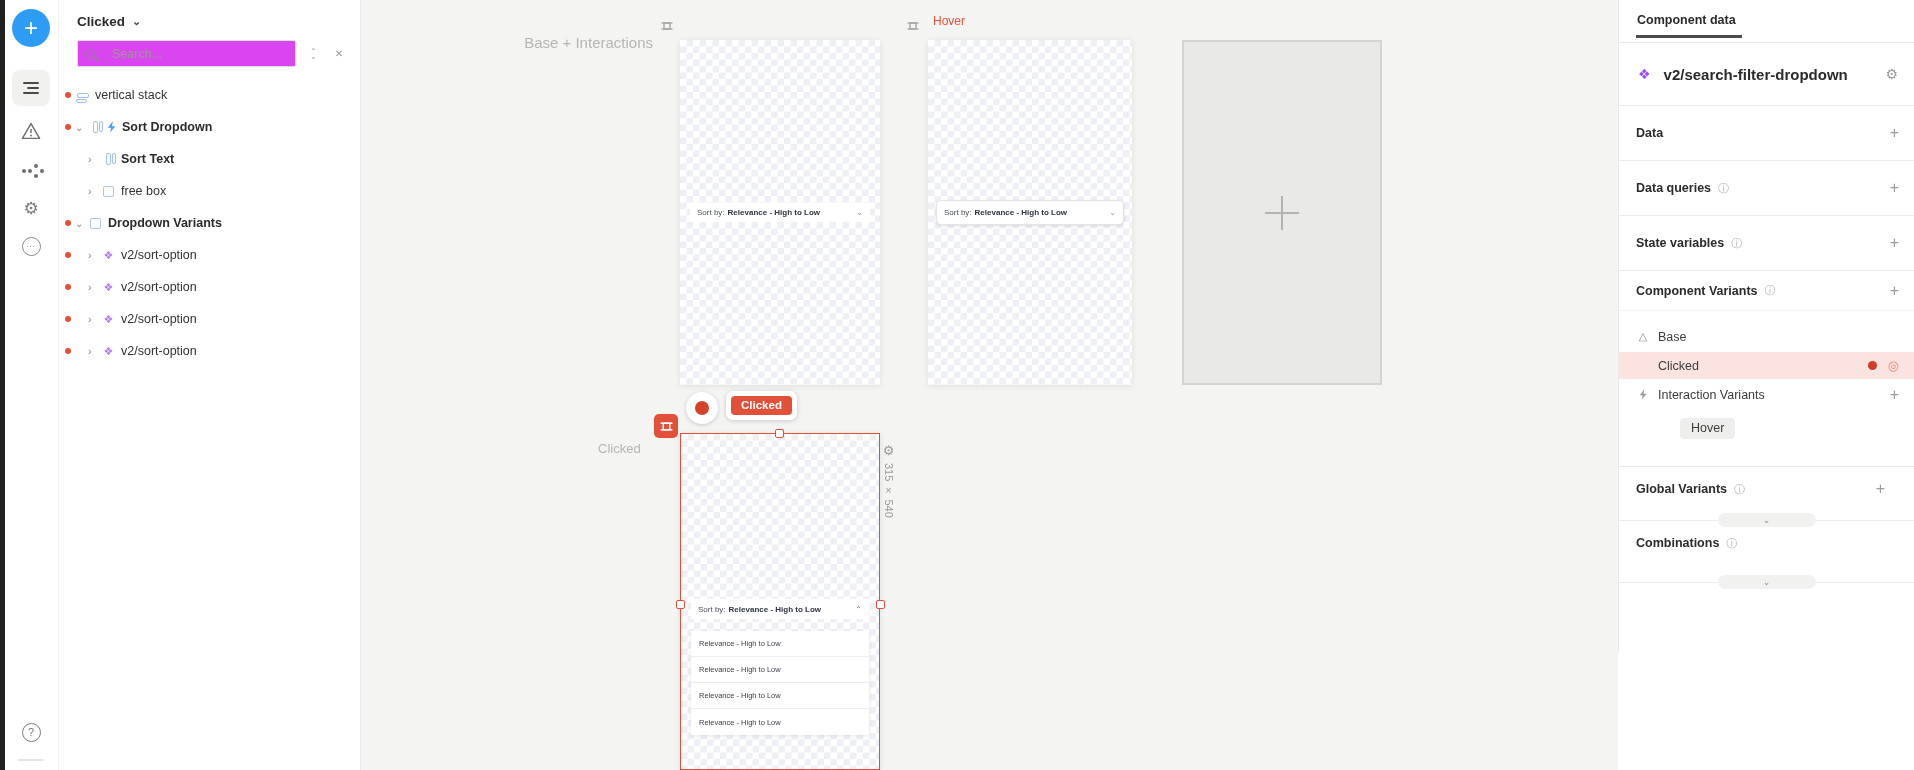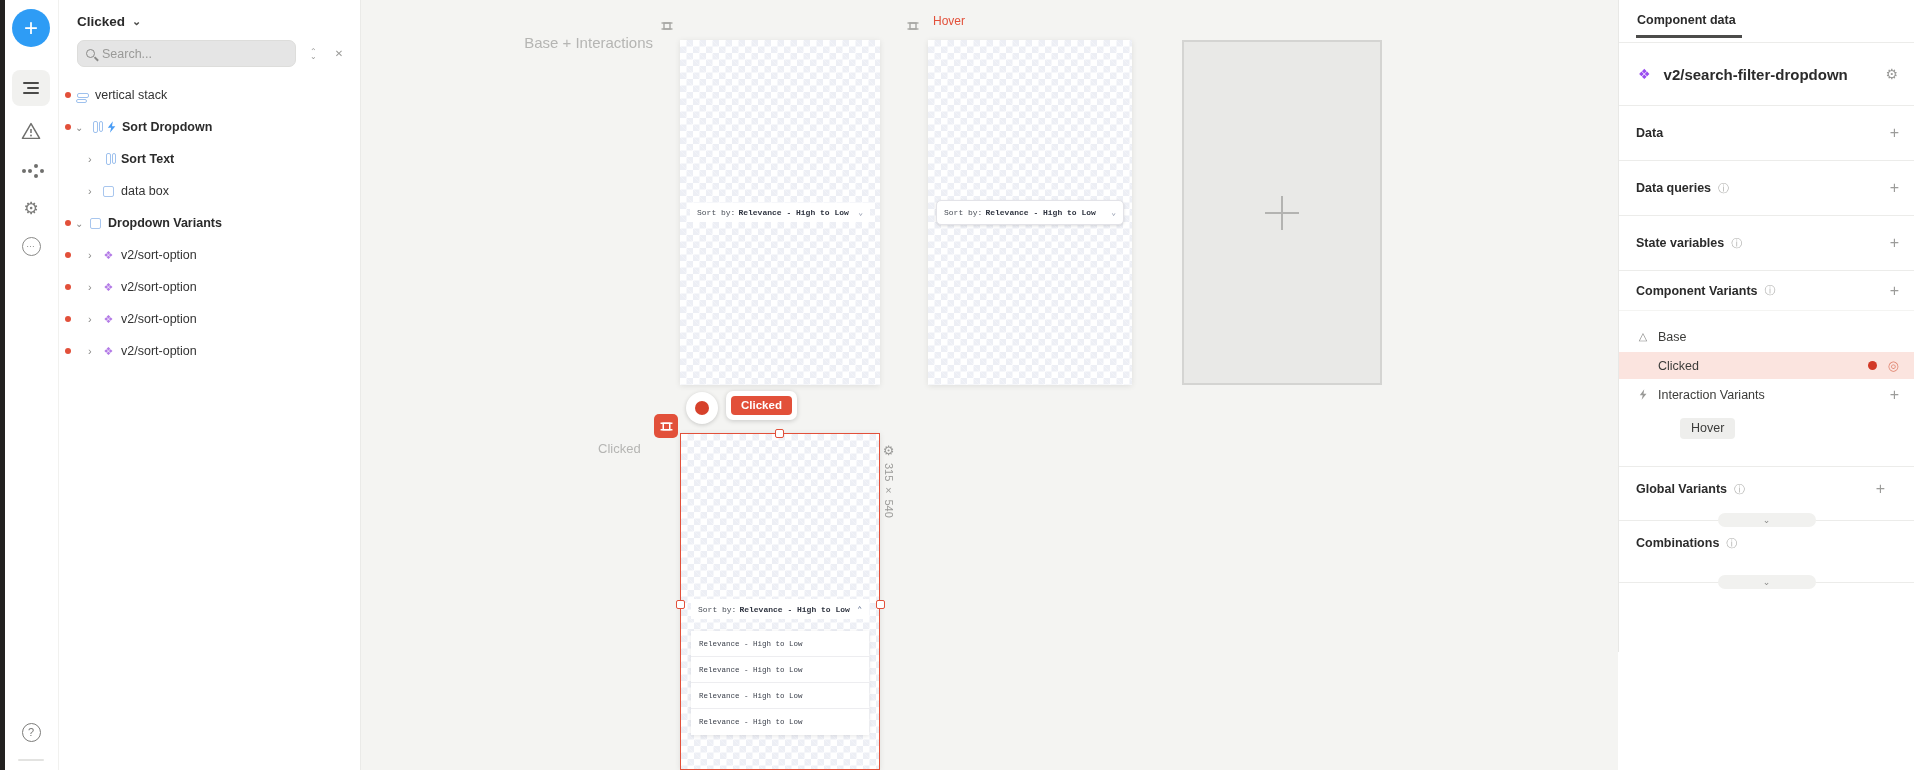--- a/index.html
+++ b/index.html
@@ -25,21 +25,21 @@
   .ic-gear { font-size:17px; color:#7c7c7a; line-height:1; }
   .ic-circle-dots { width:19px; height:19px; border:1.5px solid #8a8a88; border-radius:50%; color:#8a8a88; font-size:9px; letter-spacing:1px; display:flex; align-items:center; justify-content:center; padding-bottom:4px; }
   .ic-help { width:19px; height:19px; border:1.5px solid #7c7c7a; border-radius:50%; color:#7c7c7a; font-size:11px; display:flex; align-items:center; justify-content:center; }
   .rail-scroll-hint { position:absolute; left:13px; top:759px; width:26px; height:2px; background:#e3e3e1; border-radius:1px; }
 
   
   .layers-panel { position:absolute; left:59px; top:0; width:302px; height:770px; background:#fff; border-right:1px solid #eaeae8; }
   .lp-header { display:flex; align-items:center; gap:7px; padding:14px 0 0 18px; font-size:13.5px; font-weight:700; color:#2b2b2b; cursor:pointer; }
   .lp-header .chev { font-size:11px; color:#4a4a48; font-weight:700; }
   .search-row { display:flex; align-items:center; margin:11px 0 0 18px; }
-  .search-box { width:219px; height:27px; border:1px solid #dddddb; border-radius:7px; display:flex; align-items:center; padding:0 8px; gap:7px; background:#e5e5e5; }
+  .search-box { width:219px; height:27px; border:1px solid #dddddb; border-radius:2px; display:flex; align-items:center; padding:0 8px; gap:17px; background:#d946ef; }
   .search-glyph { width:9px; height:9px; border:1.5px solid #8a8a88; border-radius:50%; position:relative; flex:0 0 auto; }
   .search-glyph::after { content:""; position:absolute; width:5px; height:1.5px; background:#8a8a88; transform:rotate(45deg); left:7px; top:8px; }
   .search-box input { border:none; outline:none; font-size:12.5px; color:#333; width:100%; font-family:inherit; background:transparent; }
   .search-box input::placeholder { color:#9a9a98; }
   .mini-tool { color:#9a9a98; margin-left:14px; cursor:pointer; display:flex; flex-direction:column; line-height:5px; font-size:8px; }
   .mini-tool.x { font-size:10px; line-height:10px; margin-left:18px; }
 
   .tree { margin-top:12px; }
   .trow { position:relative; height:32px; display:flex; align-items:center; padding-left:16px; cursor:pointer; }
   .trow.ind { padding-left:29px; }
@@ -56,21 +56,21 @@
   .gi-box { width:11px; height:11px; border:1.5px solid #a8c6ee; border-radius:2px; }
   .gi-comp { color:#b37ae6; font-size:11px; line-height:1; }
   .bolt { margin-left:4px; display:flex; }
 
   
   .canvas { position:absolute; left:361px; top:0; width:1257px; height:770px; background:#f4f4f2; }
   .checker { background-color:#fff;
     background-image:linear-gradient(45deg,#edeff5 25%,transparent 25%,transparent 75%,#edeff5 75%),
                      linear-gradient(45deg,#edeff5 25%,transparent 25%,transparent 75%,#edeff5 75%);
     background-size:13px 13px; background-position:0 0,6.5px 6.5px; }
-  .artboard { position:absolute; box-shadow:0 1px 6px rgba(0,0,0,0.09);font-family:Liberation Mono, monospace; }
+  .artboard { position:absolute; box-shadow:0 1px 6px rgba(0,0,0,0.09); }
   .ab-base { left:319px; top:40px; width:200px; height:345px; }
   .ab-hover { left:567px; top:40px; width:204px; height:345px; }
   .ab-gray { left:821px; top:40px; width:200px; height:345px; background:#e9e9e7; border:2px solid #d4d4d2; box-shadow:none; }
   .ab-clicked { left:319px; top:433px; width:200px; height:337px; border:1.5px solid #e2503a; }
   .plus-glyph { position:absolute; left:50%; top:50%; width:34px; height:34px; transform:translate(-50%,-50%); }
   .plus-glyph::before, .plus-glyph::after { content:""; position:absolute; background:#b3b3b1; }
   .plus-glyph::before { left:16px; top:0; width:2px; height:34px; }
   .plus-glyph::after { left:0; top:16px; width:34px; height:2px; }
 
   .cnv-label { position:absolute; color:#b5b5b3; }
@@ -209,21 +209,21 @@
       <span class="ticon">
           <span class="gi-hstack"></span>
         </span>
       <span class="tlabel b">Sort Text</span>
     </div>
     <div class="trow ind">
       <span class="tchev right">›</span>
       <span class="ticon">
           <span class="gi-box"></span>
         </span>
-      <span class="tlabel">data box</span>
+      <span class="tlabel">free box</span>
     </div>
     <div class="trow">
       <span class="bullet"></span>
       <span class="tchev">⌄</span>
       <span class="ticon">
           <span class="gi-box"></span>
         </span>
       <span class="tlabel b">Dropdown Variants</span>
     </div>
     <div class="trow ind">

